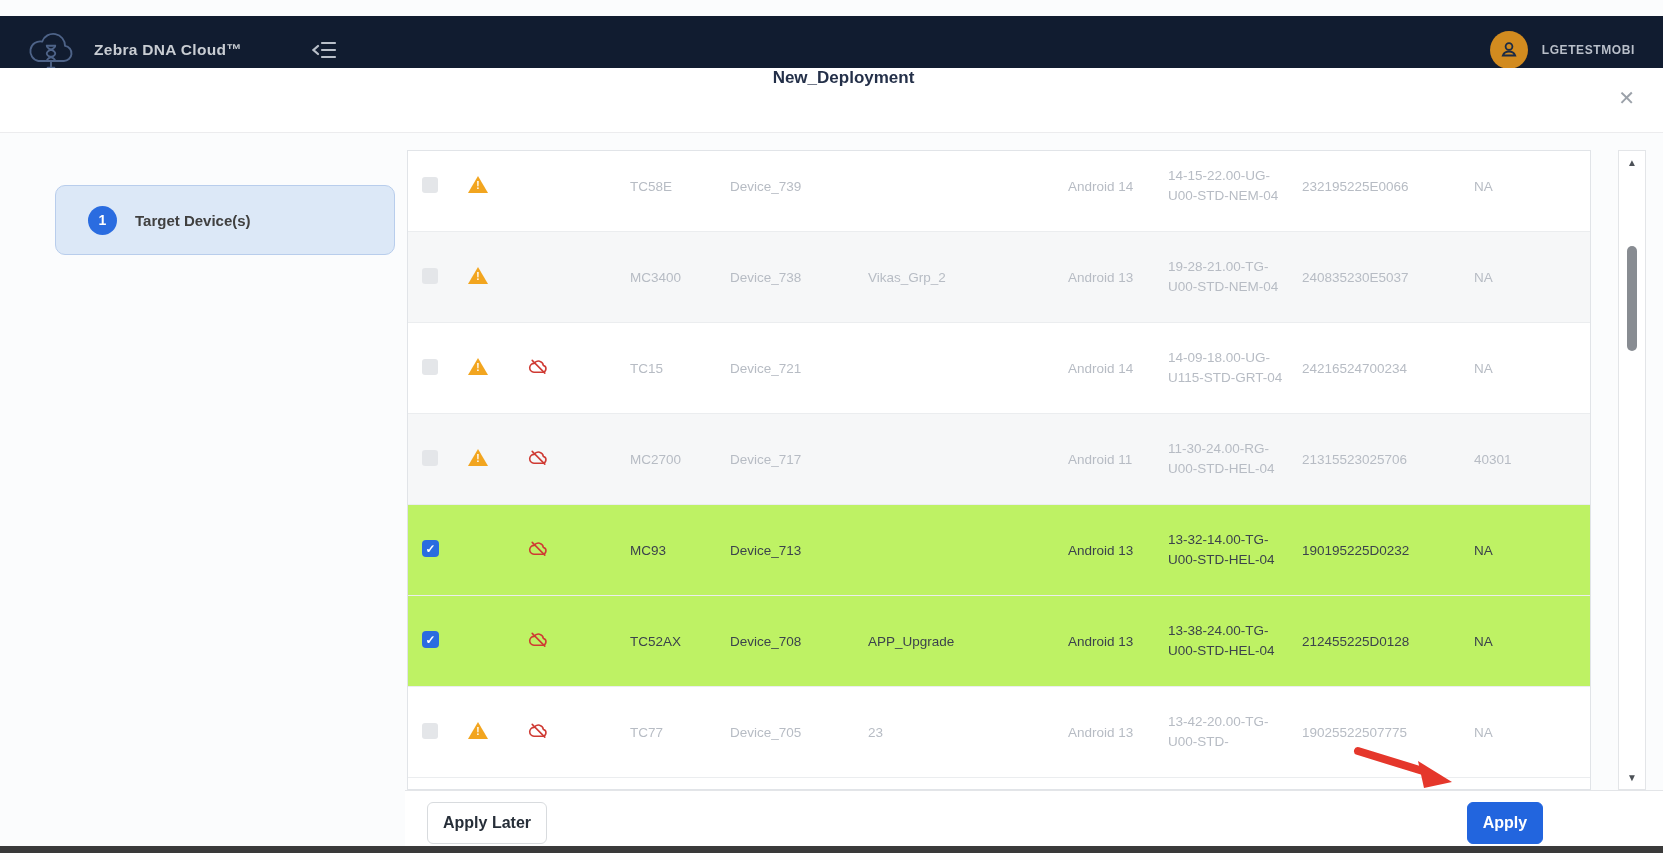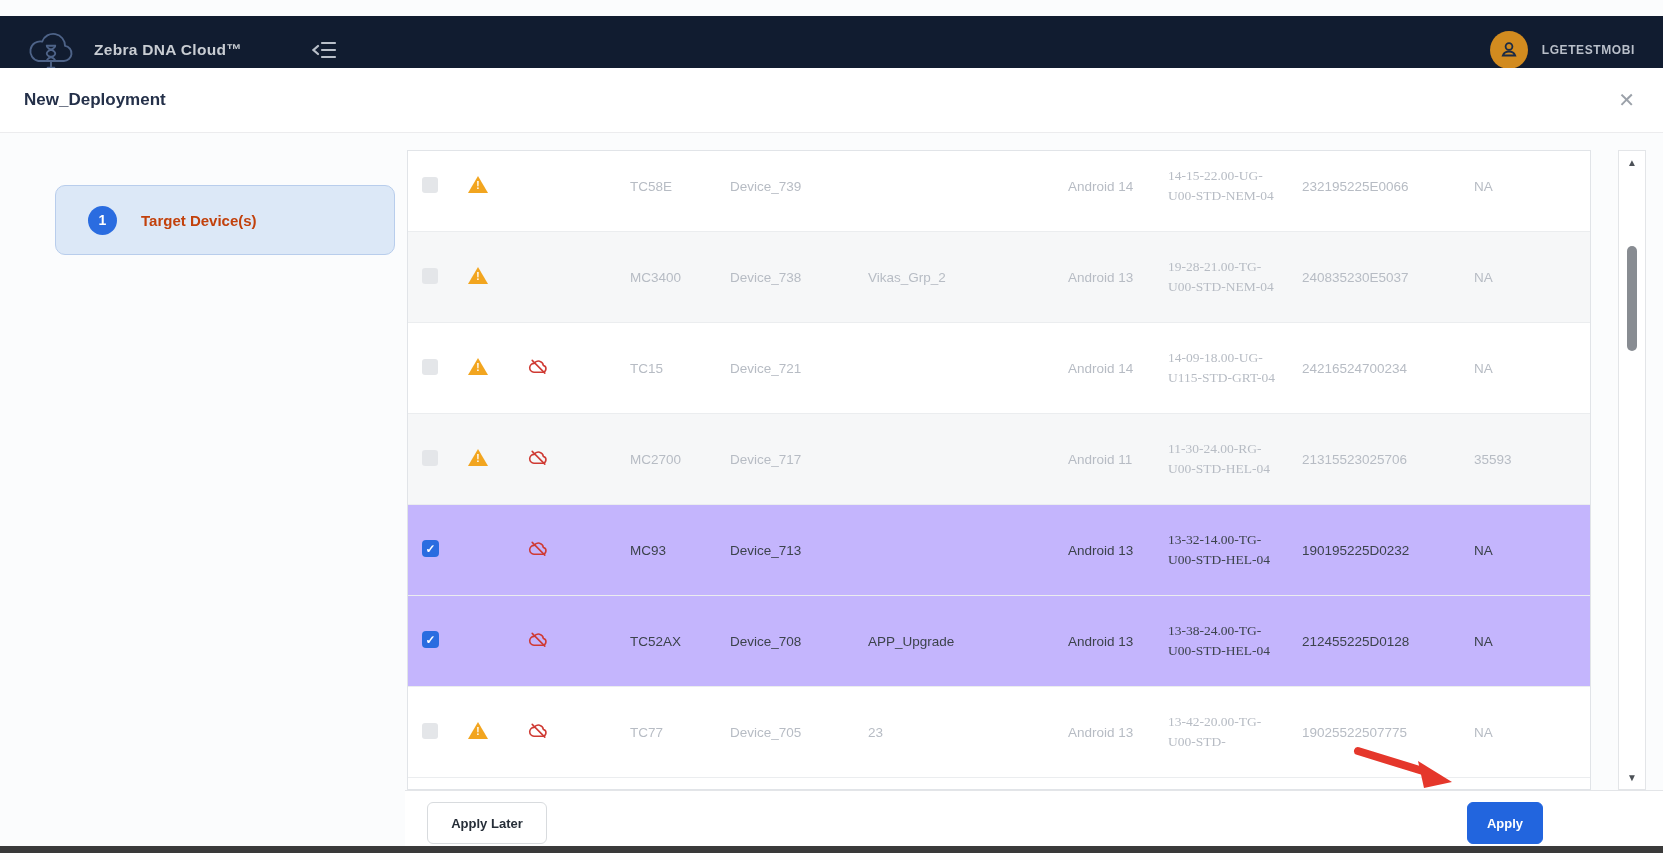--- a/index.html
+++ b/index.html
@@ -9,38 +9,38 @@
   
   .appbar{position:absolute;left:0;top:16px;width:100%;height:68px;background:#111c30;display:flex;align-items:center;}
   .logo{margin-left:24px;flex:0 0 auto;display:flex;align-items:center;}
   .app-title{margin-left:16px;color:#c9cdd3;font-size:15.5px;font-weight:bold;letter-spacing:.3px;}
   .menu-icon{margin-left:70px;cursor:pointer;display:flex;align-items:center;}
   .appbar-right{margin-left:auto;display:flex;align-items:center;}
   .avatar{width:38px;height:38px;border-radius:50%;background:#d28b1f;display:flex;align-items:center;justify-content:center;cursor:pointer;}
   .username{margin:0 28px 0 14px;color:#b9bfc9;font-size:12px;font-weight:bold;letter-spacing:.6px;text-align:right;}
 
   
-  .titlebar{position:absolute;left:0;top:68px;width:100%;height:64px;background:#ffffff;border-bottom:1px solid #ececee;display:flex;align-items:center;}
+  .titlebar{position:absolute;left:0;top:68px;width:100%;height:64px;background:#ffffff;border-bottom:1px solid #ececee;display:flex;align-items:center;flex-direction:column;}
   .dlg-title{margin-left:24px;color:#243049;font-size:17px;font-weight:bold;}
   .close-btn{margin-left:auto;margin-right:28px;color:#9ba1a9;font-size:20px;line-height:1;cursor:pointer;font-weight:400;}
 
   
   .step-card{position:absolute;left:55px;top:185px;width:340px;height:70px;background:#dce8f7;border:1px solid #b8cdec;border-radius:10px;display:flex;align-items:center;cursor:pointer;box-sizing:border-box;}
   .step-circle{width:29px;height:29px;border-radius:50%;background:#2a6ce0;color:#fff;font-size:14px;font-weight:bold;display:flex;align-items:center;justify-content:center;margin-left:32px;flex:0 0 auto;}
-  .step-label{margin-left:24px;color:#c2410c;font-size:15px;font-weight:bold;}
+  .step-label{margin-left:18px;color:#404040;font-size:15px;font-weight:bold;}
 
   
   .table-panel{position:absolute;left:407px;top:150px;width:1184px;height:640px;background:#fff;border:1px solid #e1e4e8;box-sizing:border-box;overflow:hidden;}
   .rows{margin-top:-10px;}
   .trow{display:grid;grid-template-columns:46px 58px 110px 100px 138px 200px 100px 134px 156px 1fr;align-items:center;height:91px;box-sizing:border-box;border-bottom:1px solid #ebedef;padding:0 18px 0 8px;background:#fff;cursor:pointer;}
   .trow:nth-child(even){background:#f6f7f8;}
-  .trow.selected{background:#c4b5fd;}
+  .trow.selected{background:#bef264;}
   .cell{font-size:13.5px;color:#3c434c;overflow:hidden;}
   .trow.disabled .cell{color:#b7bcc4;}
-  .c-build{line-height:1.45;word-break:normal;overflow-wrap:anywhere;padding-right:18px;font-family:Liberation Serif, serif;}
+  .c-build{line-height:1.45;word-break:normal;overflow-wrap:anywhere;padding-right:18px;}
   .c-os{padding-right:4px;}
   .c-appver{padding-left:16px;}
 
   
   .checkbox{display:inline-block;margin-left:6px;}
   .cb-disabled{width:16px;height:16px;background:#e4e6e9;border-radius:3px;}
   .cb-checked{width:17px;height:17px;background:#2a6ce0;border-radius:4px;position:relative;}
   .cb-checked::after{content:"✓";position:absolute;left:0;right:0;top:0;bottom:0;color:#fff;font-size:12px;font-weight:bold;display:flex;align-items:center;justify-content:center;}
 
   
@@ -52,21 +52,21 @@
 
   
   .scrollbar{position:absolute;left:1618px;top:150px;width:28px;height:640px;background:#fff;border:1px solid #e3e5e8;box-sizing:border-box;}
   .sb-arrow{position:absolute;left:0;width:100%;text-align:center;color:#4c5157;font-size:10px;cursor:pointer;}
   .sb-up{top:6px;}
   .sb-down{bottom:6px;}
   .sb-thumb{position:absolute;left:8px;width:10px;top:95px;height:105px;background:#888c92;border-radius:5px;cursor:pointer;}
 
   
   .footer{position:absolute;left:405px;right:0;top:790px;height:57px;background:#fff;border-top:1px solid #e3e5e8;}
-  .btn{position:absolute;top:11px;height:42px;border-radius:6px;font-size:13px;font-weight:bold;display:flex;align-items:center;justify-content:center;cursor:pointer;box-sizing:border-box;font-family:"Liberation Sans",sans-serif;}
+  .btn{position:absolute;top:11px;height:42px;border-radius:6px;font-size:16px;font-weight:bold;display:flex;align-items:center;justify-content:center;cursor:pointer;box-sizing:border-box;font-family:"Liberation Sans",sans-serif;}
   .btn-secondary{left:22px;width:120px;background:#fff;border:1px solid #d8dbde;color:#262e38;}
   .btn-primary{right:120px;width:76px;background:#2265de;border:1px solid #2265de;color:#fff;}
 
   .annotation-arrow{position:absolute;left:1352px;top:744px;pointer-events:none;z-index:5;}
 
   .bottom-strip{position:absolute;left:0;bottom:0;width:100%;height:7px;background:#3a3a3a;}
 </style>
 </head>
 <body>
 
@@ -182,21 +182,21 @@
           <line x1="4.8" y1="5" x2="19.2" y2="19.6"></line>
         </svg>
       </span>
     </div>
     <div class="cell c-model">MC2700</div>
     <div class="cell c-name">Device_717</div>
     <div class="cell c-group"></div>
     <div class="cell c-os">Android 11</div>
     <div class="cell c-build">11-30-24.00-RG-U00-STD-HEL-04</div>
     <div class="cell c-serial">21315523025706</div>
-    <div class="cell c-appver">35593</div>
+    <div class="cell c-appver">40301</div>
   </div>
 
   <div class="trow selected">
     <div class="cell"><span class="checkbox cb-checked"></span></div>
     <div class="cell"><span class="warn" style="visibility: hidden;"></span></div>
     <div class="cell">
       <span class="cloudoff" style="visibility: visible;">
         <svg width="21" height="21" viewBox="0 0 24 24" fill="none" stroke="#cf3a33" stroke-width="1.8" stroke-linecap="round" stroke-linejoin="round">
           <path d="M6.8 18.5 h9.7 a3.9 3.9 0 0 0 1-7.7 A5.6 5.6 0 0 0 7.2 8.4 A4.4 4.4 0 0 0 6.8 18.5 z"></path>
           <line x1="4.8" y1="5" x2="19.2" y2="19.6"></line>

